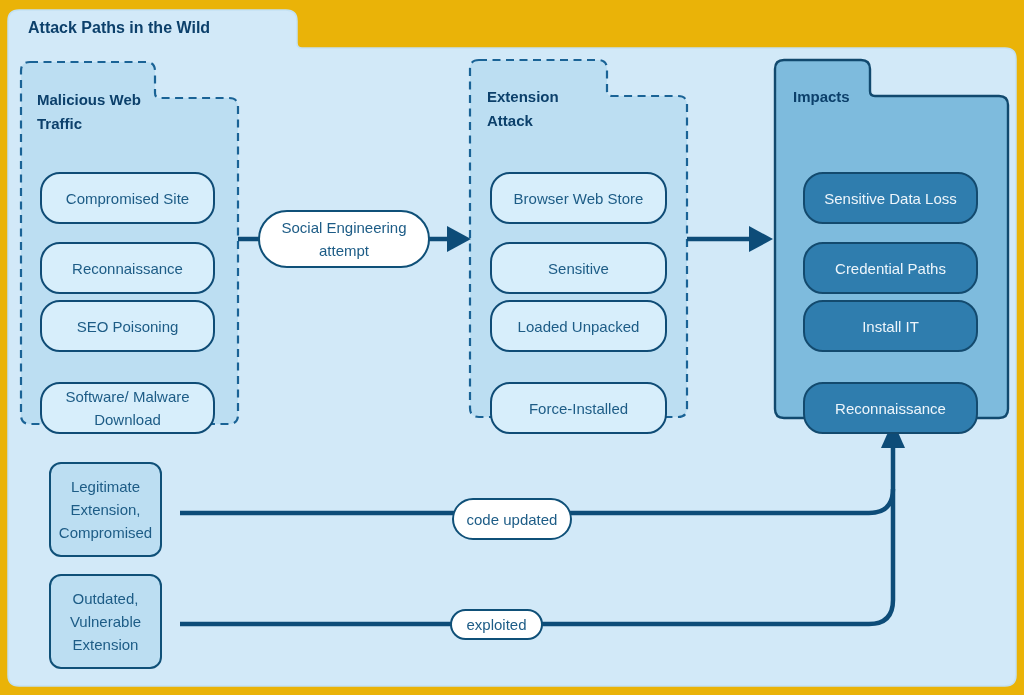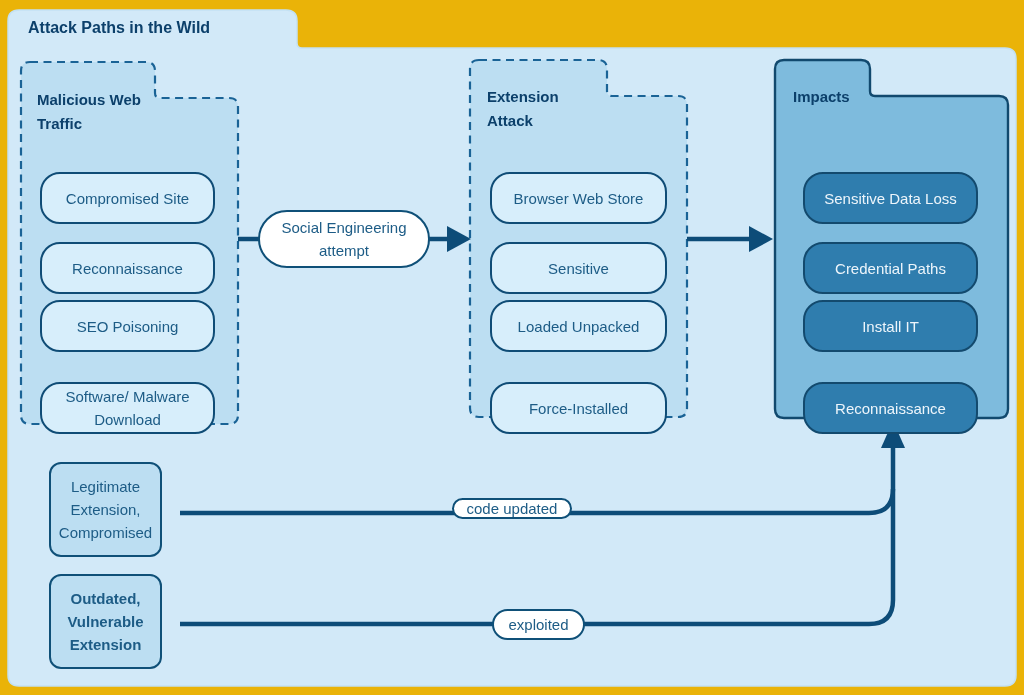--- a/index.html
+++ b/index.html
@@ -39,30 +39,30 @@
     background: #2f7dae; border-color: #134a6e; color: #edf5fb;
   }
   .row1 { top: 141px; } .row2 { top: 211px; } .row3 { top: 269px; } .row4 { top: 351px; }
   .pill {
     background: #ffffff; border: 2.5px solid #0f5078;
     border-radius: 999px; color: #1d5c86;
     display: flex; align-items: center; justify-content: center;
     text-align: center; font-size: 15px; line-height: 23px;
   }
   .pill-social    { left: 258px; top: 210px; width: 172px; height: 58px; }
-  .pill-code      { left: 452px; top: 498px; width: 120px; height: 21px; }
-  .pill-exploited { left: 492px; top: 609px; width: 93px;  height: 31px; }
+  .pill-code      { left: 452px; top: 498px; width: 120px; height: 42px; }
+  .pill-exploited { left: 450px; top: 609px; width: 93px;  height: 31px; }
   .src-box {
     background: #bcdef2; border: 2.5px solid #0f5078;
     border-radius: 12px; color: #1d5c86;
     left: 38px; width: 113px; height: 95px;
     padding: 0 12px; font-size: 15px; line-height: 23px; margin-left: 11px;
   }
   .src-1 { top: 462px; }
-  .src-2 { top: 574px; font-weight: bold; }
+  .src-2 { top: 574px; }
 </style>
 </head>
 <body>
 
 <div class="stage">
 
   <svg width="1024" height="695" viewBox="0 0 1024 695">
 
     <path d="M 20 10 H 286 Q 297 10 297 21 V 43 Q 297 48 302 48 H 1005 Q 1016 48 1016 59 V 675 Q 1016 686 1005 686 H 19 Q 8 686 8 675 V 21 Q 8 10 19 10 Z" fill="#d2e9f8" stroke="#c3e1f3" stroke-width="1.5"></path>
 

